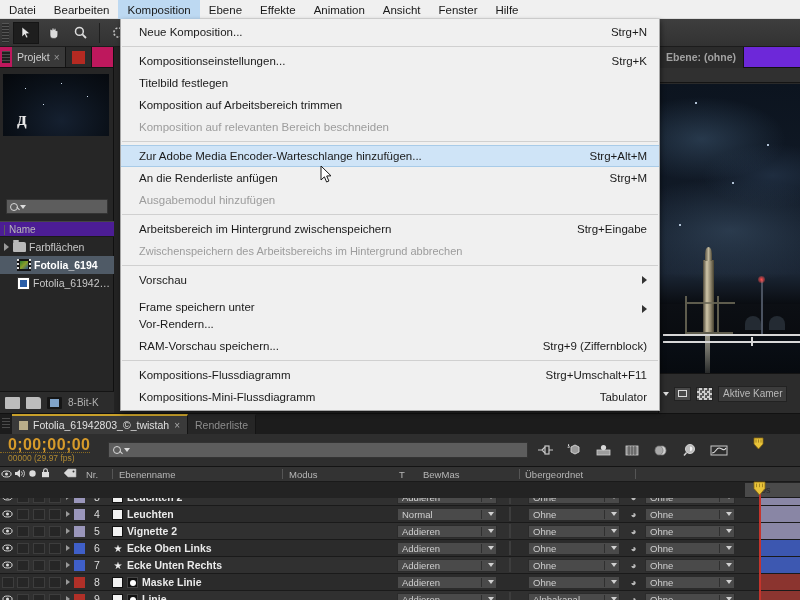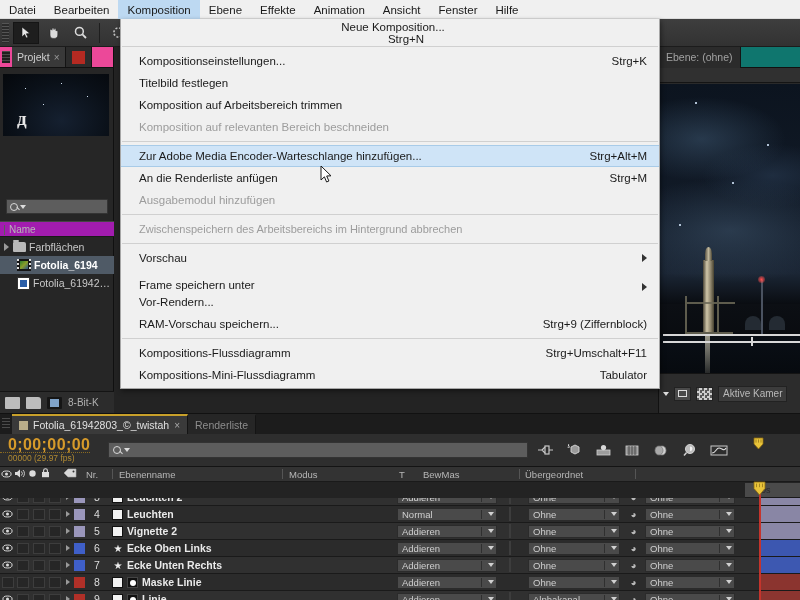--- a/index.html
+++ b/index.html
@@ -36,21 +36,21 @@
     color: #c9c9c9;
   }
   .tool.sel { background: #1e1e1e; border: 1px solid #151515; }
   .tsep { width:1px; height:20px; background:#1e1e1e; margin:0 5px; }
 
   
   .projpanel {
     position: absolute; top: 47px; left: 0; width: 114px; height: 366px;
     background: #262626; border-right: 1px solid #101010;
   }
-  .tabrow { height: 21px; background: #ec4899; display: flex; align-items: stretch;
+  .tabrow { height: 21px; background: #be185d; display: flex; align-items: stretch;
             border-bottom: 1px solid #111; }
   .tabgrip { width: 8px; background: repeating-linear-gradient(#4a4a4a 0 1px,#1f1f1f 1px 3px);
              margin: 4px 2px 4px 2px; }
   .tab {
     display: flex; align-items: center; gap: 4px; padding: 0 5px;
     font-size: 10.5px; color: #cfcfcf; background: #393939;
     border-right: 1px solid #141414;
   }
   .tab .x { font-size: 10px; color: #9a9a9a; }
   .tab.redsq { background:#2c2c2c; padding:0 6px; }
@@ -69,21 +69,21 @@
     display:flex; align-items:center; padding-left:3px; gap:2px;
   }
   .magn { width:8px;height:8px;border:1.4px solid #d8d8d8;border-radius:50%;
           position:relative; }
   .magn:after{content:"";position:absolute;width:4px;height:1.4px;background:#d8d8d8;
           transform:rotate(45deg); right:-3px; bottom:0px;}
   .caret-d { width:0;height:0;border-left:3px solid transparent;border-right:3px solid transparent;
              border-top:4px solid #dcdcdc; }
   .colhdr {
     position:absolute; top:174px; left:0; width:114px; height:16px;
-    background:#a21caf; border-top:1px solid #444; border-bottom:1px solid #1a1a1a;
+    background:#4c1d95; border-top:1px solid #444; border-bottom:1px solid #1a1a1a;
     display:flex; align-items:center; font-size:10px; color:#b7b7b7; padding-left:9px;
   }
   .colhdr:before{content:"";position:absolute;left:4px;top:3px;width:1px;height:10px;background:#5c5c5c;}
   .filerow {
     position:absolute; left:0; width:114px; height:18px;
     display:flex; align-items:center; font-size:10.5px; color:#c8c8c8;
     padding-left:4px; gap:3px;
   }
   .filerow.sel { background:#4f5a66; color:#fff; font-weight:bold; }
   .arrow-r { width:0;height:0;border-top:4px solid transparent;border-bottom:4px solid transparent;
@@ -106,22 +106,22 @@
   .pf-ic.f{background:#bdbdbd;border-radius:1px 3px 1px 1px;}
   .pf-ic.v{background:#151515;position:relative;}
   .pf-ic.v i{position:absolute;inset:2px 3px;background:#7fa3c9;}
 
   
   .viewer{
     position:absolute; top:47px; left:658px; width:142px; height:366px;
     background:#2a2a2a; border-left:1px solid #111;
   }
   .viewer .vtab{
-    height:21px;background:#0f766e;border-bottom:1px solid #111;
-    display:flex;align-items:center;
+    height:21px;background:#6d28d9;border-bottom:1px solid #111;
+    display:flex;align-items:center;font-weight:bold;
   }
   .vtab .t{font-size:10.5px;color:#a2a2a2;padding:0 7px;height:21px;line-height:20px;
            border-right:1px solid #141414;background:#2b2b2b;}
   .vstrip{height:15px;background:#303030;border-bottom:1px solid #141414;}
   .vimg{
     position:absolute;top:37px;left:0;width:142px;height:305px;overflow:hidden;
     background:#070b11;
   }
   .sky{position:absolute;inset:0;
     background:
@@ -730,21 +730,21 @@
       <svg width="15" height="15" viewBox="0 0 15 15">
           <path d="M2 1h11v6.5L7.5 14 2 7.5z" fill="#e8c33a" stroke="#8a6a12" stroke-width=".8"></path>
           <path d="M4.5 2.6v3.6M7.5 2.6v3.6M10.5 2.6v3.6" stroke="#8a6a12" stroke-width=".7"></path>
         </svg>
     </div>
   </div>
 
   <div id="dropdown" style="position:absolute;top:19px;left:120px;width:540px;background:#f0f0f0;
               border:1px solid #a7a7a7;border-top:none;box-shadow:1px 2px 5px rgba(0,0,0,.45);
               z-index:50;padding:2px 0;">
-      <div style="display: flex; align-items: center; height: 22px; padding: 0px 12px 0px 18px; font-size: 11.5px; white-space: nowrap; color: rgb(26, 26, 26); flex-direction: column;">
+      <div style="display: flex; align-items: center; height: 22px; padding: 0px 12px 0px 18px; font-size: 11.5px; white-space: nowrap; color: rgb(26, 26, 26);">
         <span style="flex: 1 1 0%;">Neue Komposition...</span>
         <span style="margin-left: 26px; color: rgb(26, 26, 26);">Strg+N</span>
       </div>
       <div style="height: 1px; background: rgb(208, 208, 208); margin: 3px 1px;"></div>
       <div style="display: flex; align-items: center; height: 22px; padding: 0px 12px 0px 18px; font-size: 11.5px; white-space: nowrap; color: rgb(26, 26, 26);">
         <span style="flex: 1 1 0%;">Kompositionseinstellungen...</span>
         <span style="margin-left: 26px; color: rgb(26, 26, 26);">Strg+K</span>
       </div>
       <div style="display: flex; align-items: center; height: 22px; padding: 0px 12px 0px 18px; font-size: 11.5px; white-space: nowrap; color: rgb(26, 26, 26);">
         <span style="flex: 1 1 0%;">Titelbild festlegen</span>
@@ -761,20 +761,24 @@
         <span style="margin-left: 26px; color: rgb(26, 26, 26);">Strg+Alt+M</span>
       </div>
       <div style="display: flex; align-items: center; height: 22px; padding: 0px 12px 0px 18px; font-size: 11.5px; white-space: nowrap; color: rgb(26, 26, 26);">
         <span style="flex: 1 1 0%;">An die Renderliste anfügen</span>
         <span style="margin-left: 26px; color: rgb(26, 26, 26);">Strg+M</span>
       </div>
       <div style="display: flex; align-items: center; height: 22px; padding: 0px 12px 0px 18px; font-size: 11.5px; white-space: nowrap; color: rgb(156, 156, 156);">
         <span style="flex: 1 1 0%;">Ausgabemodul hinzufügen</span>
       </div>
       <div style="height: 1px; background: rgb(208, 208, 208); margin: 3px 1px;"></div>
+      <div style="display: flex; align-items: center; height: 22px; padding: 0px 12px 0px 18px; font-size: 11.5px; white-space: nowrap; color: rgb(26, 26, 26);">
+        <span style="flex: 1 1 0%;">Arbeitsbereich im Hintergrund zwischenspeichern</span>
+        <span style="margin-left: 26px; color: rgb(26, 26, 26);">Strg+Eingabe</span>
+      </div>
       <div style="display: flex; align-items: center; height: 22px; padding: 0px 12px 0px 18px; font-size: 11px; white-space: nowrap; color: rgb(156, 156, 156);">
         <span style="flex: 1 1 0%;">Zwischenspeichern des Arbeitsbereichs im Hintergrund abbrechen</span>
       </div>
       <div style="height: 1px; background: rgb(208, 208, 208); margin: 3px 1px;"></div>
       <div style="display: flex; align-items: center; height: 22px; padding: 0px 12px 0px 18px; font-size: 11.5px; white-space: nowrap; color: rgb(26, 26, 26); gap: 40px;">
         <span style="flex: 1 1 0%;">Vorschau</span>
         <span style="margin-left: 26px; width: 0px; height: 0px; border-top: 4px solid transparent; border-bottom: 4px solid transparent; border-left: 5px solid rgb(51, 51, 51);"></span>
       </div>
       <div style="display: flex; align-items: flex-end; height: 22px; padding: 0px 12px 0px 18px; font-size: 11.5px; white-space: nowrap; color: rgb(26, 26, 26);">
         <span style="flex: 1 1 0%;">Frame speichern unter</span>

